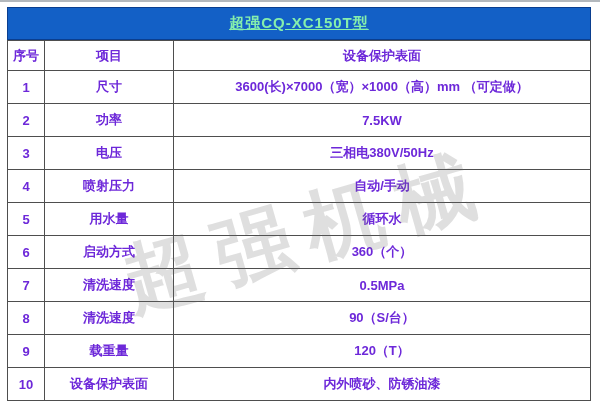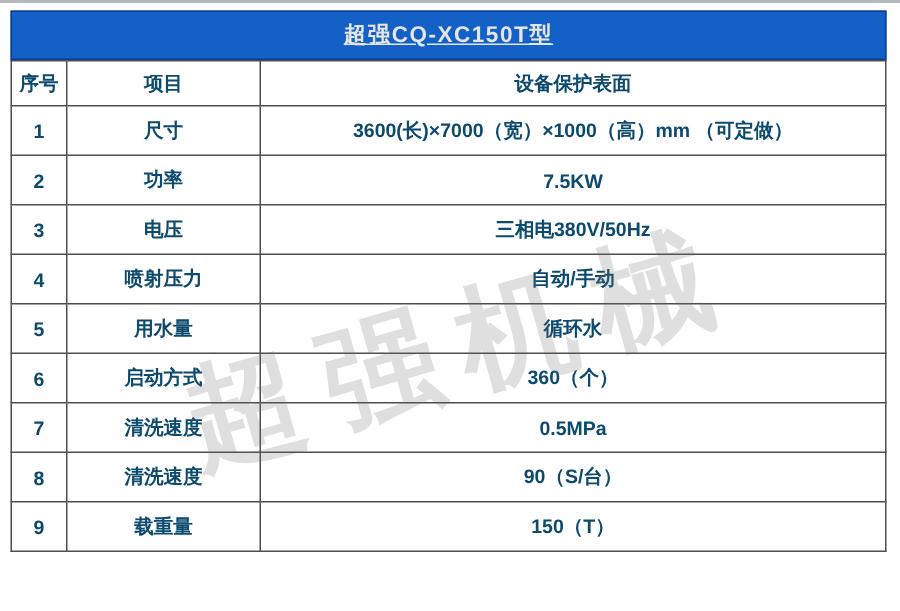--- a/index.html
+++ b/index.html
@@ -17,38 +17,38 @@
   .spec{
     position:absolute;left:7px;top:7px;width:584px;
   }
   .title-bar{
     height:31px;
     background:#1360c6;
     border:1px solid #0a3e8f;
     display:flex;align-items:center;justify-content:center;
   }
   .title-bar span{
-    color:#e5e5e5;
+    color:#86efac;
     font-size:15px;
     font-weight:bold;
     text-decoration:underline;
     letter-spacing:1px;
   }
   table.grid{
     width:100%;
     border-collapse:collapse;
     table-layout:fixed;
   }
   table.grid th, table.grid td{
     border:1px solid #4e4e4e;
     text-align:center;
     vertical-align:middle;
     font-size:13px;
     font-weight:bold;
-    color:#0c4a6e;
+    color:#6d28d9;
     padding:0 2px;
     background:transparent;
   }
   table.grid th{height:29px;}
   table.grid td{height:32px;}
   col.c-no{width:37px;}
   col.c-item{width:129px;}
   .watermark{
     position:absolute;
     left:118px;top:192px;
@@ -125,20 +125,25 @@
     <td>0.5MPa</td>
   </tr>
         <tr>
     <td>8</td>
     <td>清洗速度</td>
     <td>90（S/台）</td>
   </tr>
         <tr>
     <td>9</td>
     <td>载重量</td>
-    <td>150（T）</td>
+    <td>120（T）</td>
+  </tr>
+        <tr>
+    <td>10</td>
+    <td>设备保护表面</td>
+    <td>内外喷砂、防锈油漆</td>
   </tr>
       </tbody>
   </table>
 
 </div>
 
 <div class="watermark">超强机械</div>
 
 </body></html>

